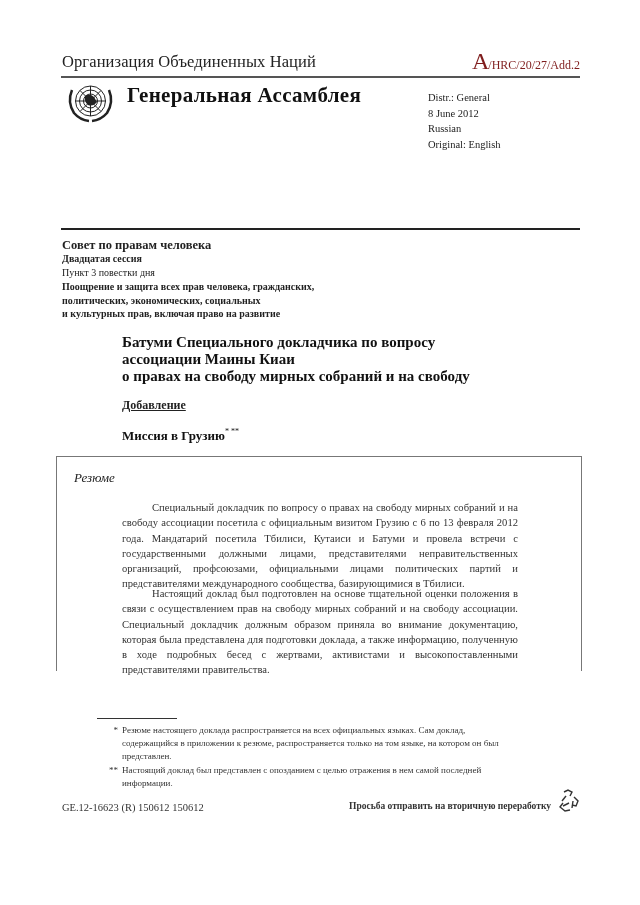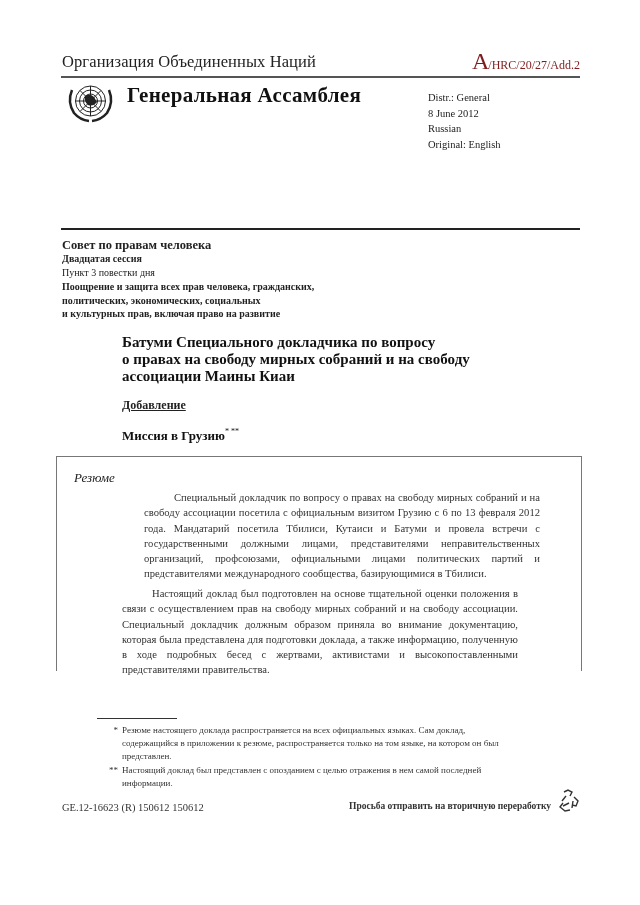--- a/index.html
+++ b/index.html
@@ -18,21 +18,21 @@
     .council .c2 { font-weight: bold; font-size: 10px; }
     .council .c3 { font-size: 10px; }
     .council .c4 { font-weight: bold; font-size: 10px; line-height: 13.5px; }
     .title { left: 122px; top: 334px; font-size: 15px; font-weight: bold; line-height: 17px; color: #111; width: 420px; }
     .addendum { left: 122px; top: 398px; font-size: 12px; font-weight: bold; color: #222; text-decoration: underline; }
     .mission { left: 122px; top: 427px; font-size: 13px; font-weight: bold; color: #111; }
     .mission sup { font-size: 8px; font-weight: normal; vertical-align: 6px; }
     .summary-box { left: 56px; top: 456px; width: 526px; height: 215px; border: 1px solid #777; border-bottom: none; box-sizing: border-box; }
     .summary-heading { left: 74px; top: 470px; font-size: 13px; font-style: italic; color: #222; }
     .para { left: 122px; width: 396px; font-size: 10.6px; line-height: 15.3px; text-align: justify; color: #333; text-indent: 30px; }
-    .p1 { top: 490px; margin-left: 22px; }
+    .p1 { top: 500px; }
     .p2 { top: 586px; }
     .fn-rule { left: 97px; width: 80px; top: 718px; height: 1px; background: #333; }
     .footnotes { left: 102px; top: 724px; width: 420px; font-size: 9px; line-height: 13.2px; color: #333; }
     .fn { position: relative; padding-left: 20px; }
     .fn .mark { position: absolute; left: 0; width: 16px; text-align: right; }
     .docnum { left: 62px; top: 802px; font-size: 10.5px; color: #333; }
     .recycle-text { left: 349px; top: 801px; font-size: 9.5px; font-weight: bold; color: #333; }
     .recycle-icon { left: 555px; top: 788px; width: 26px; height: 26px; }
   </style>
 </head>
@@ -75,22 +75,22 @@
   <div class="c1">Совет по правам человека</div>
   <div class="c2">Двадцатая сессия</div>
   <div class="c3">Пункт 3 повестки дня</div>
   <div class="c4">Поощрение и защита всех прав человека, гражданских,</div>
   <div class="c4">политических, экономических, социальных</div>
   <div class="c4">и культурных прав, включая право на развитие</div>
 </div>
 
 <div class="abs title">
   <div>Батуми Специального докладчика по вопросу</div>
+  <div>ассоциации Маины Киаи</div>
   <div>о правах на свободу мирных собраний и на свободу</div>
-  <div>ассоциации Маины Киаи</div>
 </div>
 
 <div class="abs addendum">Добавление</div>
 
 <div class="abs mission"><span>Миссия в Грузию</span><sup>* **</sup></div>
 
 <div class="abs summary-box"></div>
 <div class="abs summary-heading">Резюме</div>
 <div class="abs para p1">Специальный докладчик по вопросу о правах на свободу мирных собраний и на свободу ассоциации посетила с официальным визитом Грузию с 6 по 13 февраля 2012 года. Мандатарий посетила Тбилиси, Кутаиси и Батуми и провела встречи с государственными должными лицами, представителями неправительственных организаций, профсоюзами, официальными лицами политических партий и представителями международного сообщества, базирующимися в Тбилиси.</div>
 <div class="abs para p2">Настоящий доклад был подготовлен на основе тщательной оценки положения в связи с осуществлением прав на свободу мирных собраний и на свободу ассоциации. Специальный докладчик должным образом приняла во внимание документацию, которая была представлена для подготовки доклада, а также информацию, полученную в ходе подробных бесед с жертвами, активистами и высокопоставленными представителями правительства.</div>

